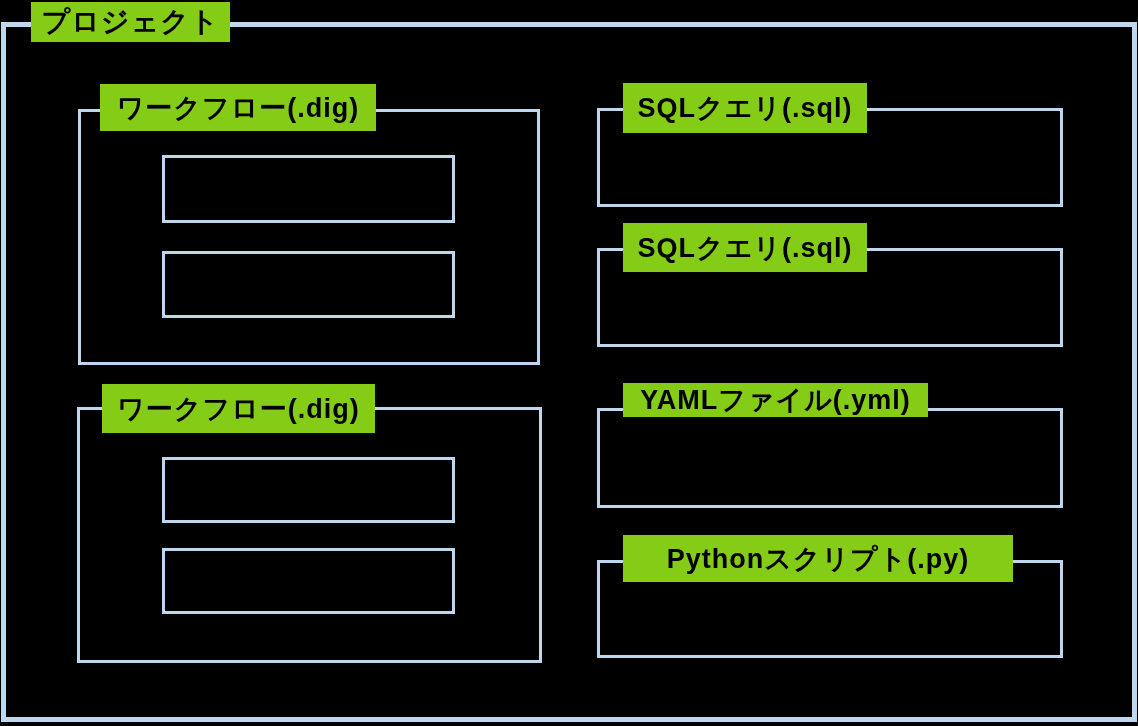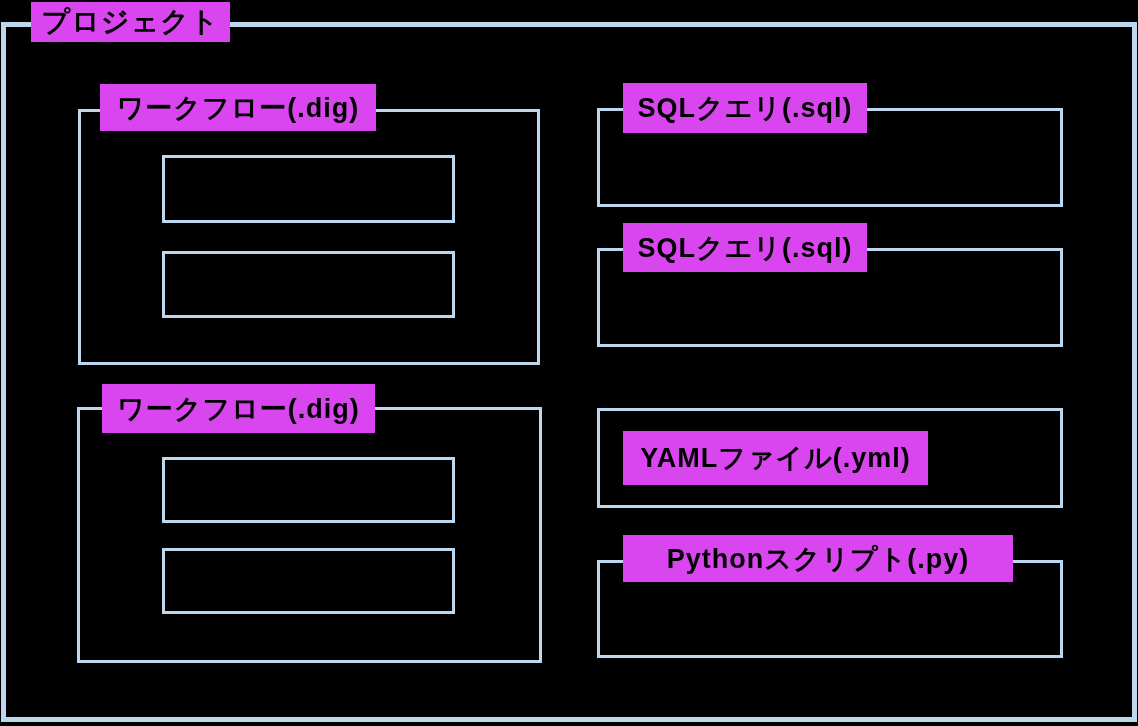--- a/index.html
+++ b/index.html
@@ -21,21 +21,21 @@
     border: 3px solid #bdd7ee;
     background: #000000;
   }
   .frame-thick {
     border: 5px solid #bdd7ee;
     background: transparent;
   }
 
   
   .label {
-    background: #d946ef;
+    background: #84cc16;
     color: #000000;
     font-weight: 700;
     font-size: 27px;
     display: flex;
     align-items: center;
     justify-content: center;
     white-space: nowrap;
     letter-spacing: 1px;
     z-index: 5;
   }
@@ -56,21 +56,21 @@
   .wf2-t2    { left: 162px; top: 548px; width: 293px; height: 66px; }
 
   
   .sql1-box   { left: 597px; top: 108px; width: 466px; height: 99px; }
   .sql1-label { left: 623px; top: 83px;  width: 244px; height: 50px; }
 
   .sql2-box   { left: 597px; top: 248px; width: 466px; height: 99px; }
   .sql2-label { left: 623px; top: 223px; width: 244px; height: 49px; }
 
   .yaml-box   { left: 597px; top: 408px; width: 466px; height: 100px; }
-  .yaml-label { left: 623px; top: 383px; width: 305px; height: 54px; margin-top: 48px; }
+  .yaml-label { left: 623px; top: 383px; width: 305px; height: 34px; }
 
   .py-box     { left: 597px; top: 560px; width: 466px; height: 98px; }
   .py-label   { left: 623px; top: 535px; width: 390px; height: 47px; }
 </style>
 </head>
 <body>
 
 <div class="abs frame-thick project-box"></div>
 <div class="abs label project-label">プロジェクト</div>
 

